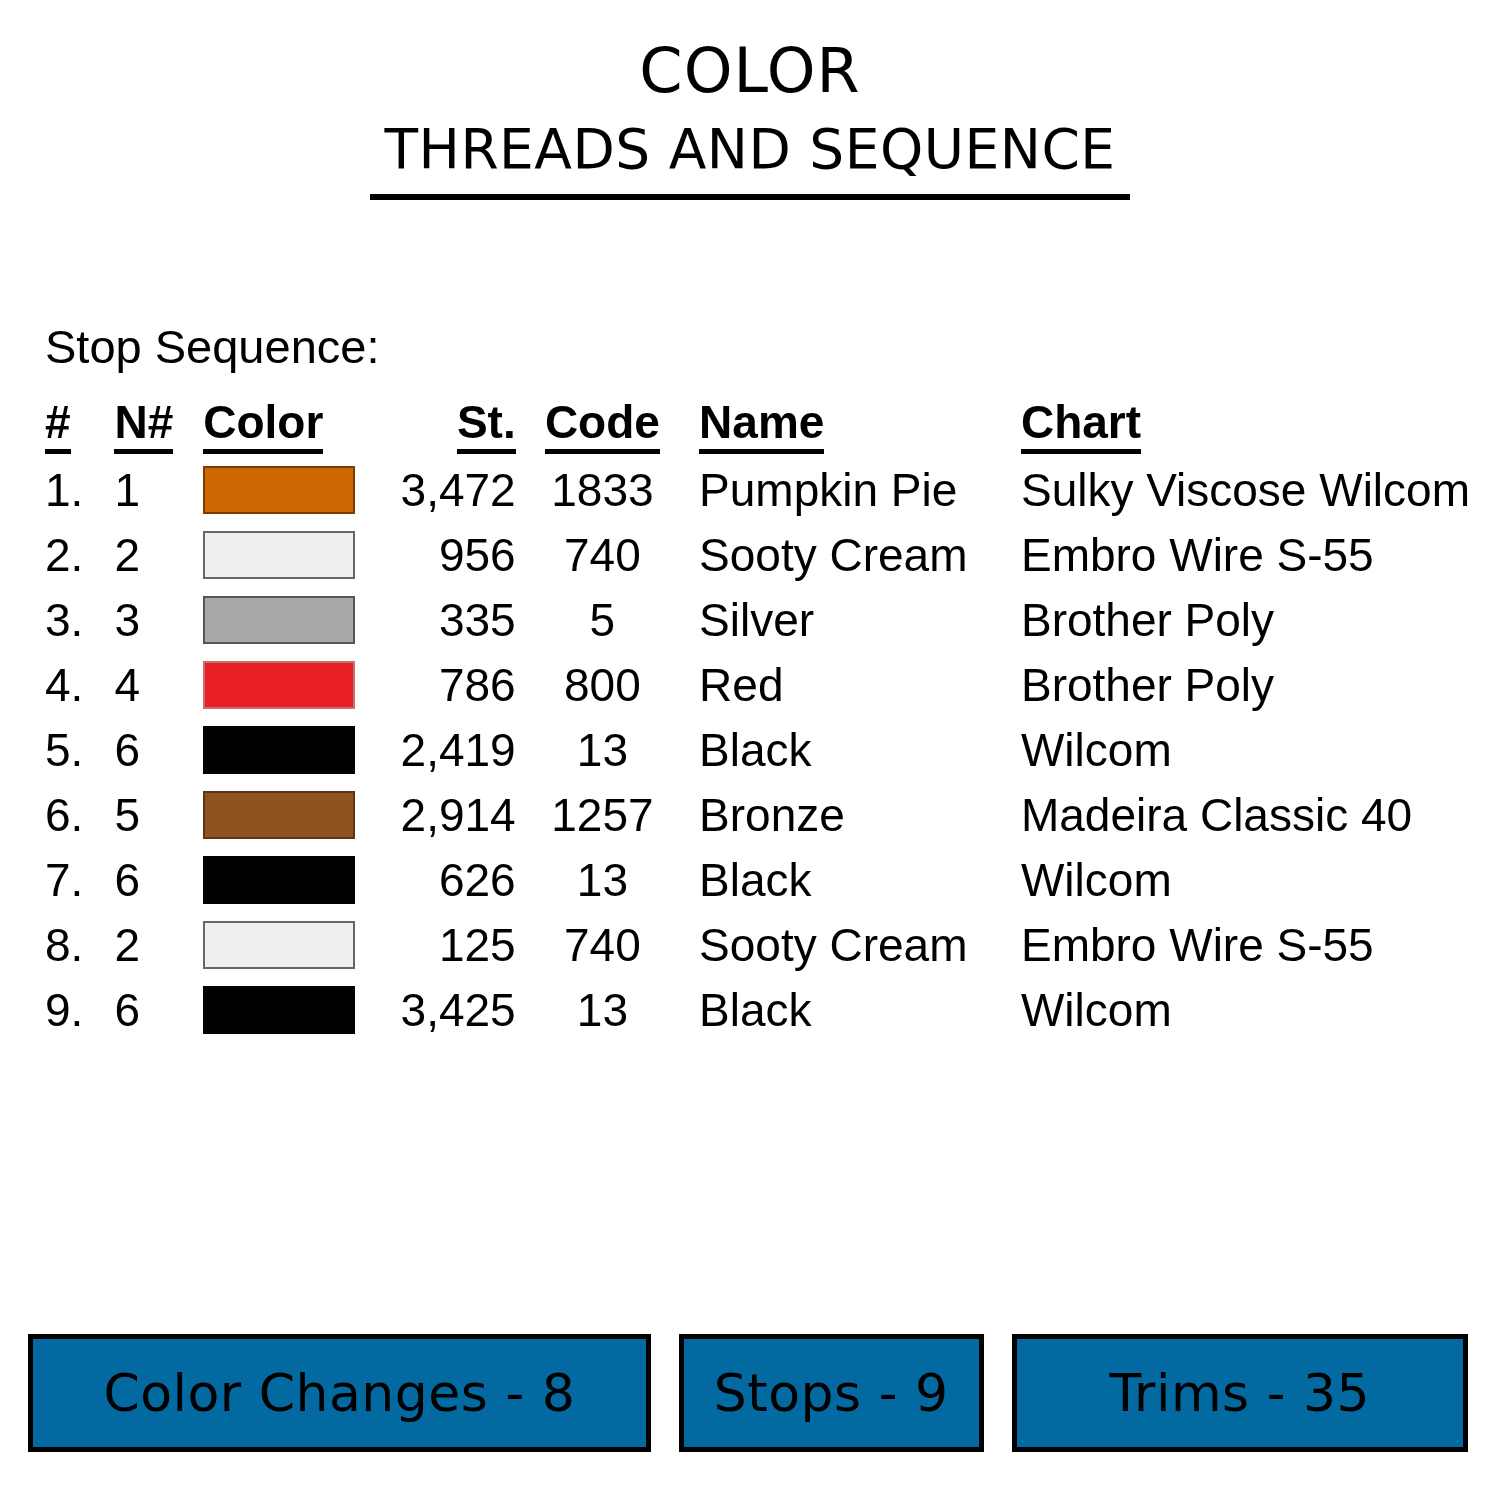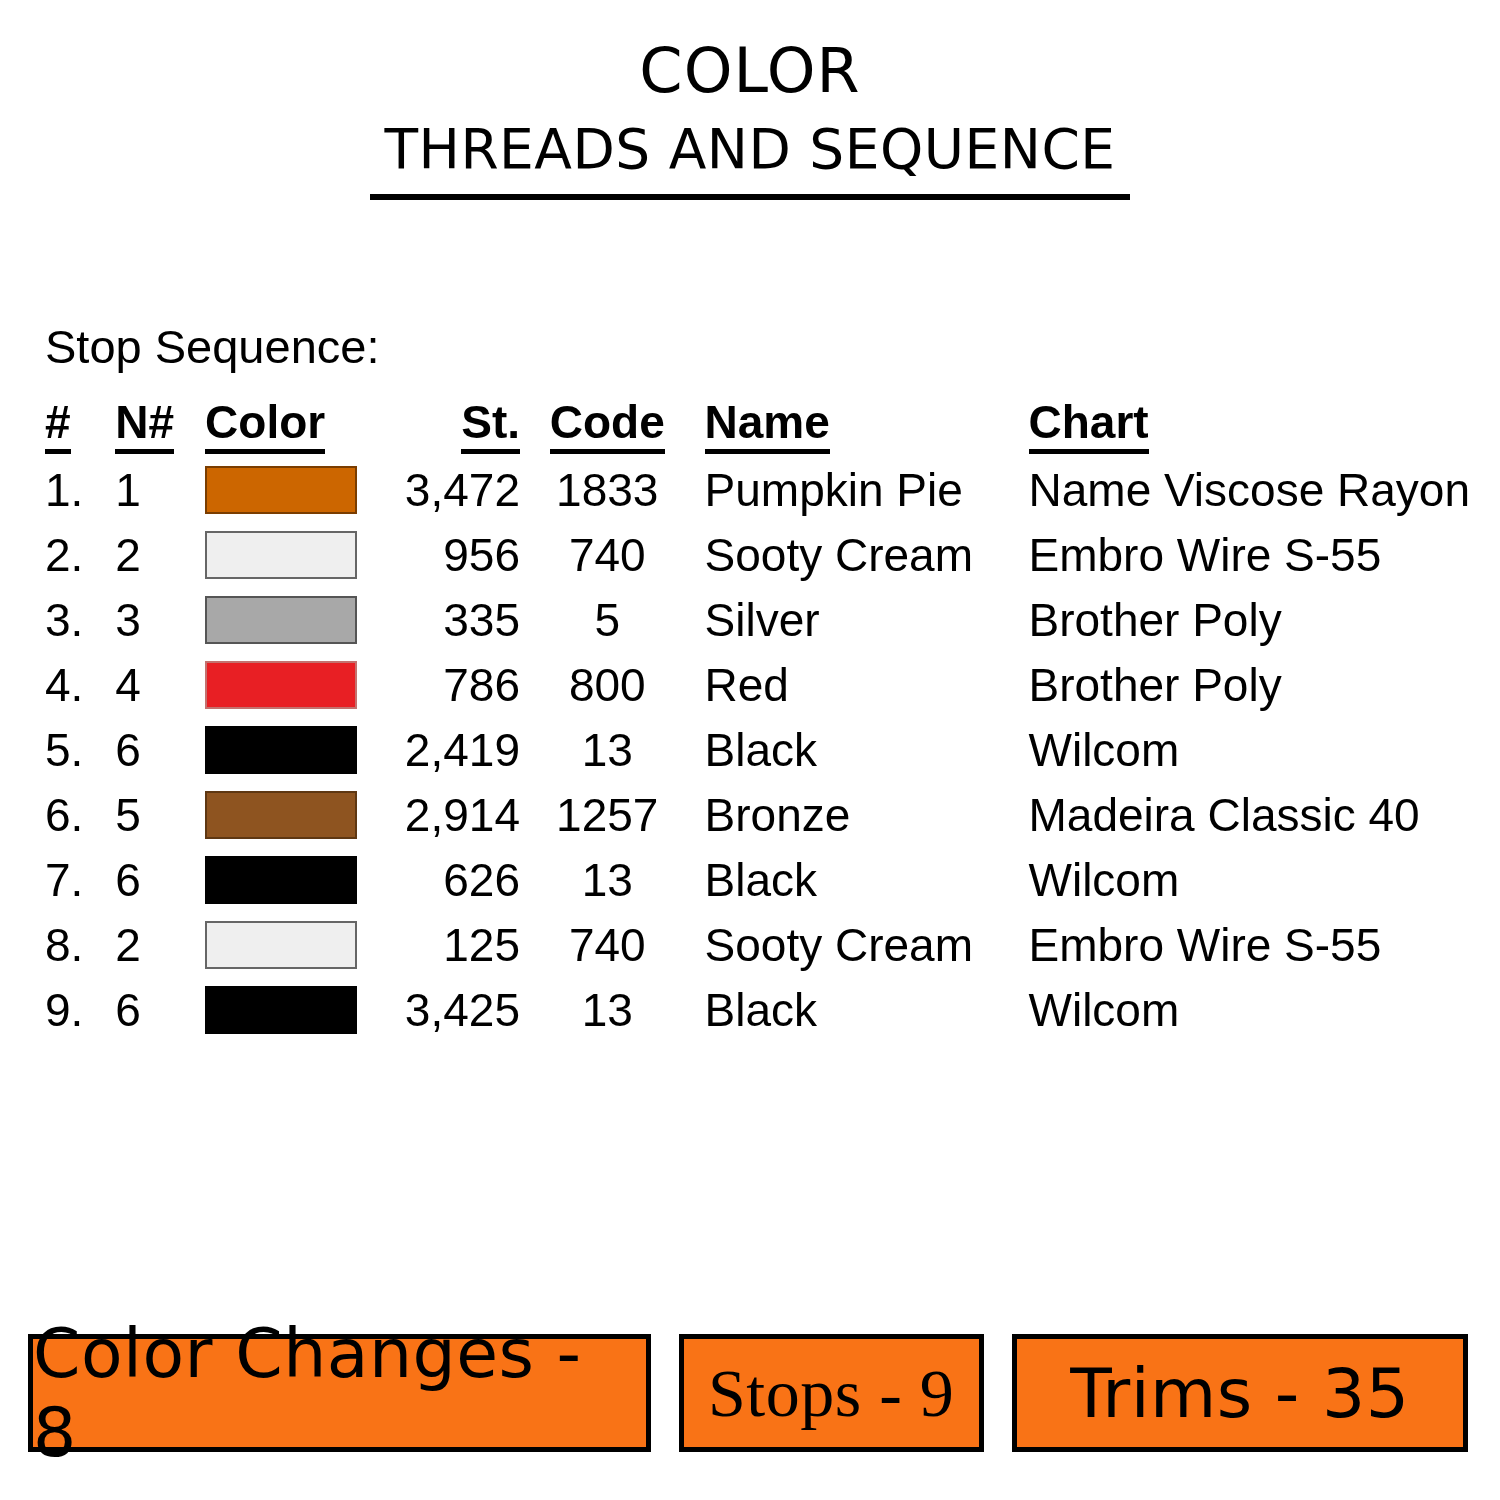--- a/index.html
+++ b/index.html
@@ -113,27 +113,27 @@
     display: flex;
     gap: 28px;
   }
   .stat-box {
     box-sizing: border-box;
     border: 5px solid #000;
     height: 118px;
     display: flex;
     align-items: center;
     justify-content: center;
-    font-size: 68px;
+    font-size: 52px;
     font-family: "DejaVu Sans", sans-serif;
     letter-spacing: 0.5px;
-    background: #f97316;
+    background: #0369a1;
   }
   .box-color-changes { width: 625px; }
-  .box-stops         { width: 306px; font-family: Liberation Serif, serif; }
+  .box-stops         { width: 306px; }
   .box-trims         { width: 458px; }
 </style>
 </head>
 <body>
 
 <div class="doc-header">
   <div class="doc-title">COLOR</div>
   <div class="doc-subtitle-wrap">
     <div class="doc-subtitle">THREADS AND SEQUENCE</div>
   </div>
@@ -156,21 +156,21 @@
   <tbody id="seq-body">
       <tr>
         <td class="col-idx">1.</td>
         <td class="col-n">1</td>
         <td class="col-swatch">
           <span class="swatch" style="background: rgb(204, 102, 0); border-color: rgb(122, 61, 0);"></span>
         </td>
         <td class="col-st">3,472</td>
         <td class="col-code">1833</td>
         <td class="col-name">Pumpkin Pie</td>
-        <td class="col-chart">Name Viscose Rayon</td>
+        <td class="col-chart">Sulky Viscose Wilcom</td>
       </tr>
       <tr>
         <td class="col-idx">2.</td>
         <td class="col-n">2</td>
         <td class="col-swatch">
           <span class="swatch" style="background: rgb(239, 239, 239); border-color: rgb(102, 102, 102);"></span>
         </td>
         <td class="col-st">956</td>
         <td class="col-code">740</td>
         <td class="col-name">Sooty Cream</td>

